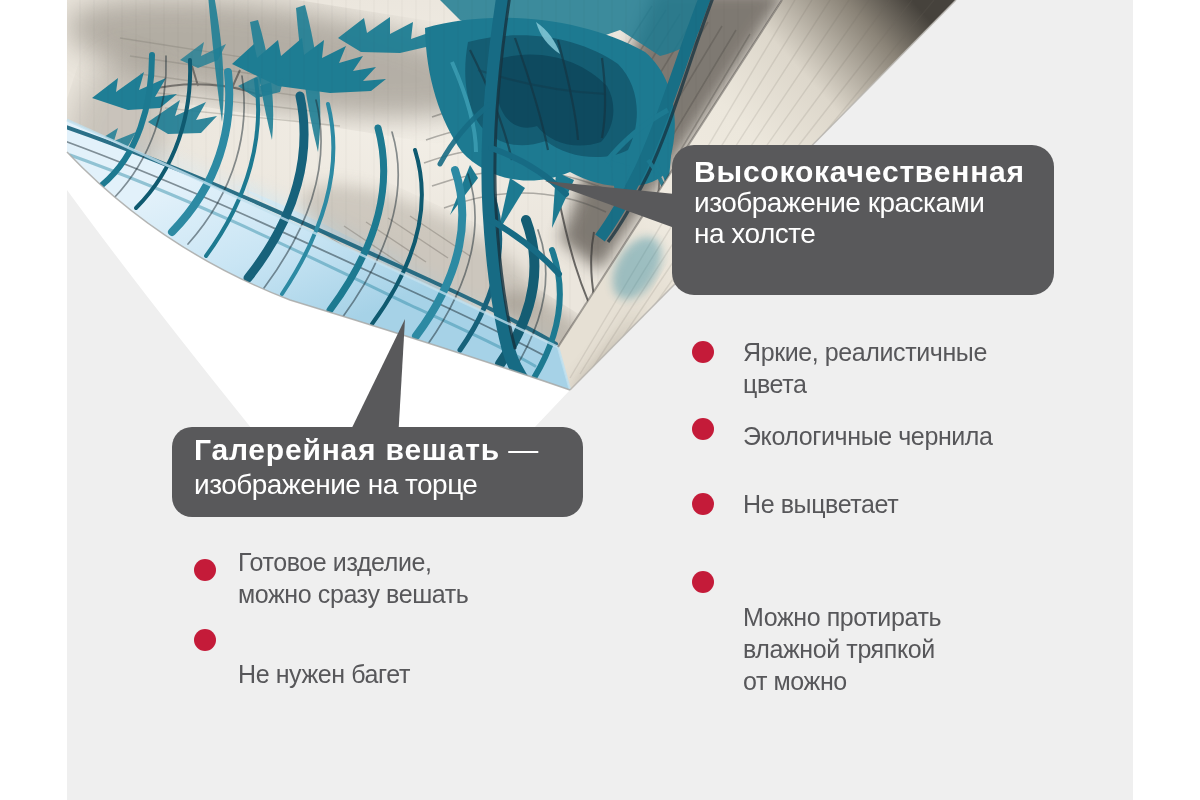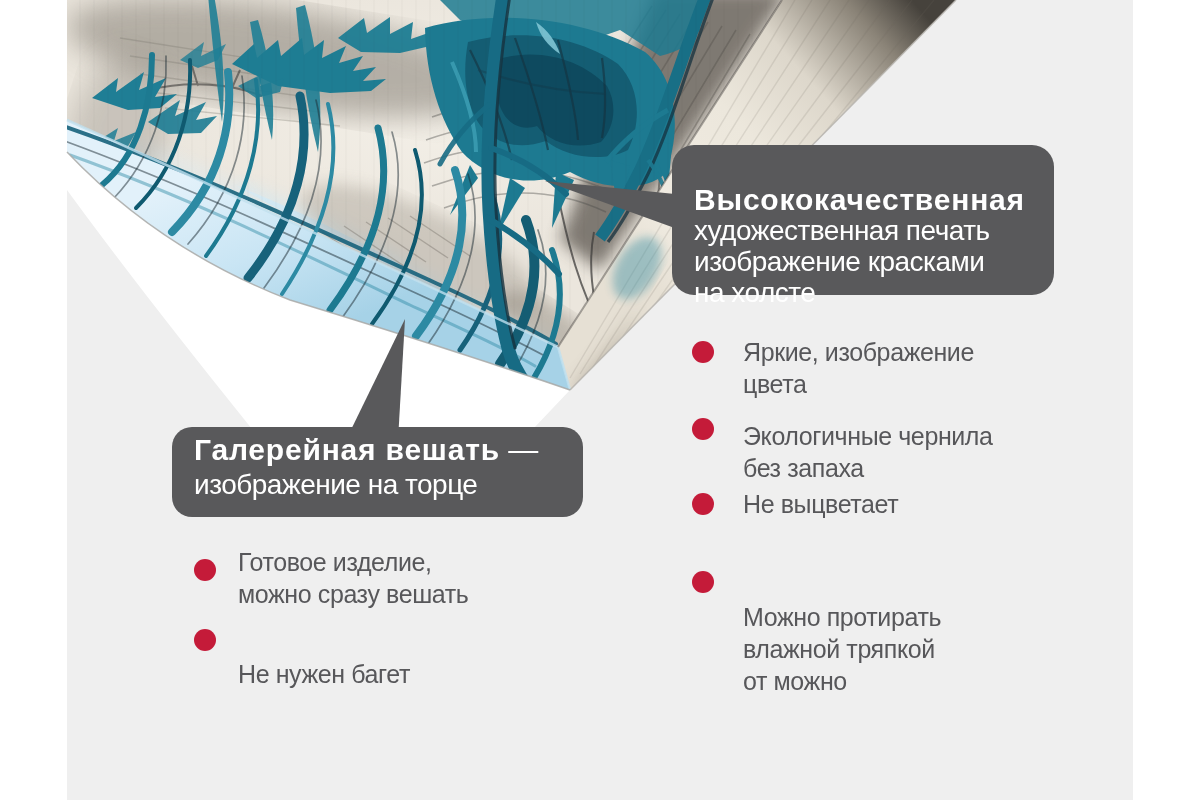--- a/index.html
+++ b/index.html
@@ -7,21 +7,21 @@
        font-family:"Liberation Sans",sans-serif;position:relative;}
   .stage{position:absolute;left:0;top:0;width:1200px;height:800px;}
   .content-bg{position:absolute;left:67px;top:0;width:1066px;height:800px;background:#efefef;}
   .photo-svg{position:absolute;left:0;top:0;filter:blur(0.6px);}
   .bubble{position:absolute;background:#59595b;border-radius:22px;color:#ffffff;}
   .bubble-tail{position:absolute;}
   .b1{left:672px;top:145px;width:382px;height:150px;}
   .b2{left:172px;top:427px;width:411px;height:90px;border-radius:20px;}
   .b1-text{position:absolute;left:22px;top:11px;font-size:30px;line-height:31px;white-space:nowrap;}
   .b2-text{position:absolute;left:22px;top:5px;font-size:30px;line-height:35px;white-space:nowrap;}
-  .bold{font-weight:bold;letter-spacing:0.8px;margin-top:28px;}
+  .bold{font-weight:bold;letter-spacing:0.8px;}
   .reg{font-size:28px;letter-spacing:-0.5px;}
   .feature{position:absolute;}
   .dot{position:absolute;width:22px;height:22px;border-radius:50%;background:#c41b39;}
   .ftext{position:absolute;font-size:25px;line-height:32px;color:#57575a;white-space:nowrap;letter-spacing:-0.4px;}
   .fl .dot{left:194px;}
   .fl .ftext{left:238px;}
   .fr .dot{left:692px;}
   .fr .ftext{left:743px;}
 </style>
 </head>
@@ -242,21 +242,20 @@
       <path d="M956,0 L570,390" stroke="#b5b2ac" stroke-width="1.5" opacity="0.85"></path>
     </g>
   </svg>
 
   <svg class="bubble-tail" style="left:540px;top:175px;" width="165" height="70" viewBox="0 0 165 70">
     <polygon points="5,6 165,22 165,64" fill="#59595b"></polygon>
   </svg>
   <div class="bubble b1">
     <div class="b1-text">
       <div class="bold">Высококачественная</div>
-      <div class="reg">художественная печать</div>
       <div class="reg">изображение красками</div>
       <div class="reg">на холсте</div>
     </div>
   </div>
 
   <svg class="bubble-tail" style="left:340px;top:315px;" width="70" height="125" viewBox="0 0 70 125">
     <polygon points="65,4 6,125 58,125" fill="#59595b"></polygon>
   </svg>
   <div class="bubble b2">
     <div class="b2-text">
@@ -275,29 +274,28 @@
   <div class="feature fl">
     <div class="dot" style="top:629px;"></div>
     <div class="ftext" style="top:620px;margin-top:38px;">
       <div>Не нужен багет</div>
     </div>
   </div>
 
   <div class="feature fr">
     <div class="dot" style="top:341px;"></div>
     <div class="ftext" style="top:336px;">
-      <div>Яркие, изображение</div>
+      <div>Яркие, реалистичные</div>
       <div>цвета</div>
     </div>
   </div>
   <div class="feature fr">
     <div class="dot" style="top:418px;"></div>
     <div class="ftext" style="top:420px;">
       <div>Экологичные чернила</div>
-      <div>без запаха</div>
     </div>
   </div>
   <div class="feature fr">
     <div class="dot" style="top:493px;"></div>
     <div class="ftext" style="top:488px;">
       <div>Не выцветает</div>
     </div>
   </div>
   <div class="feature fr">
     <div class="dot" style="top:571px;"></div>

